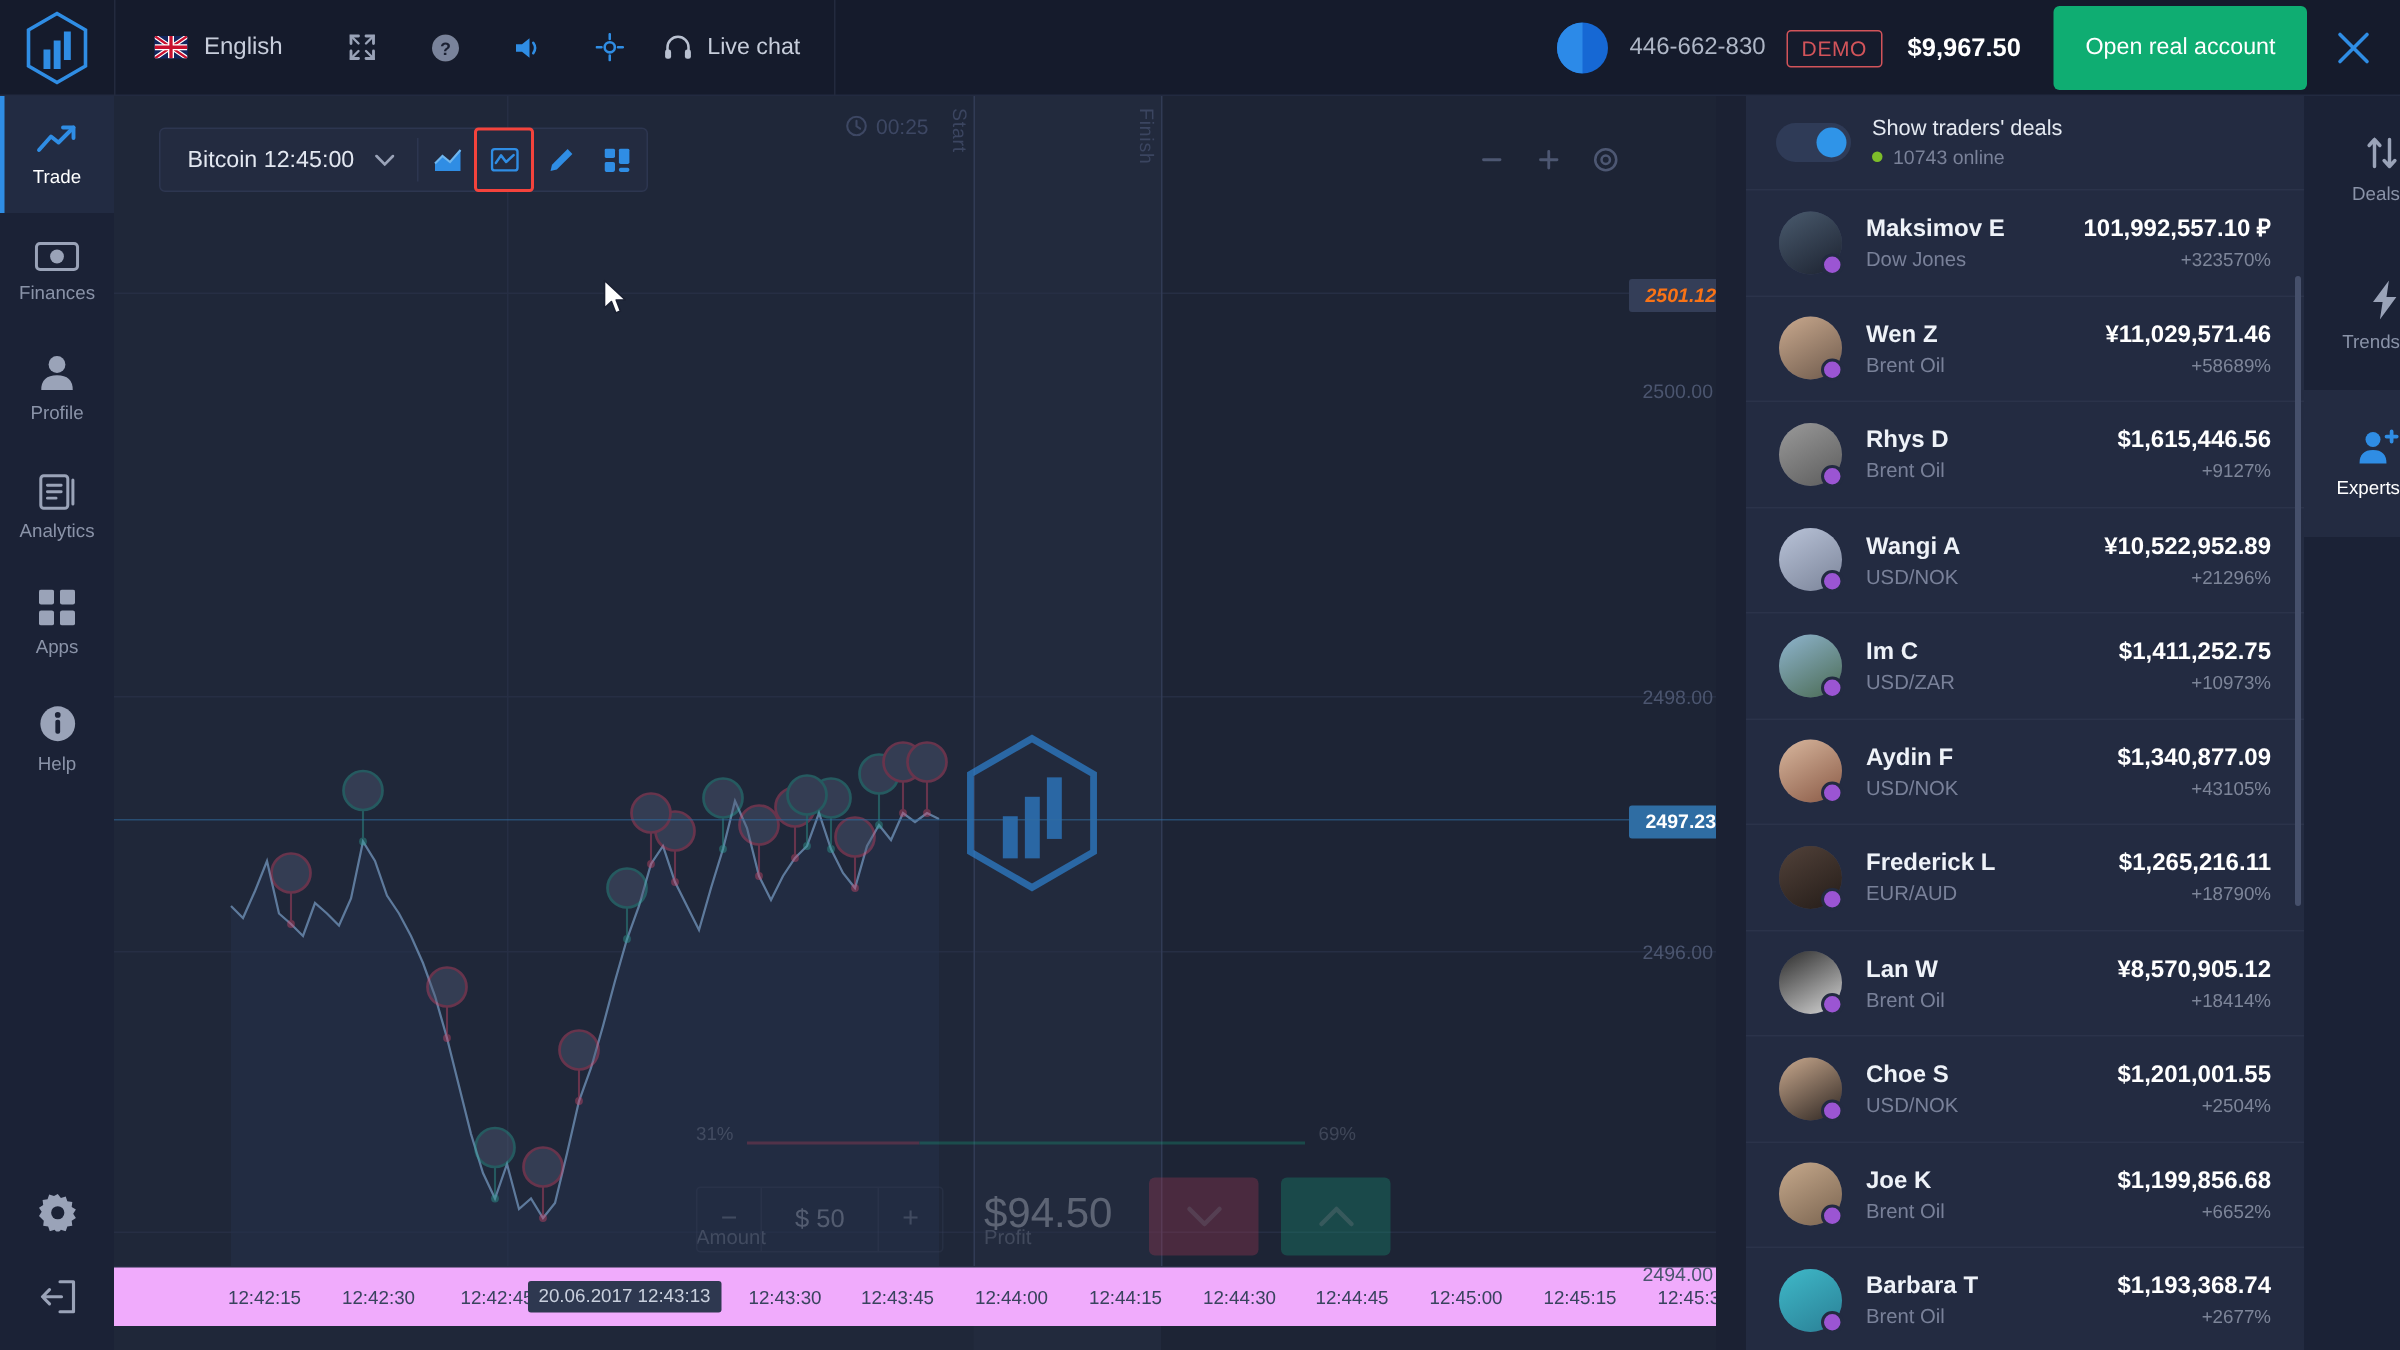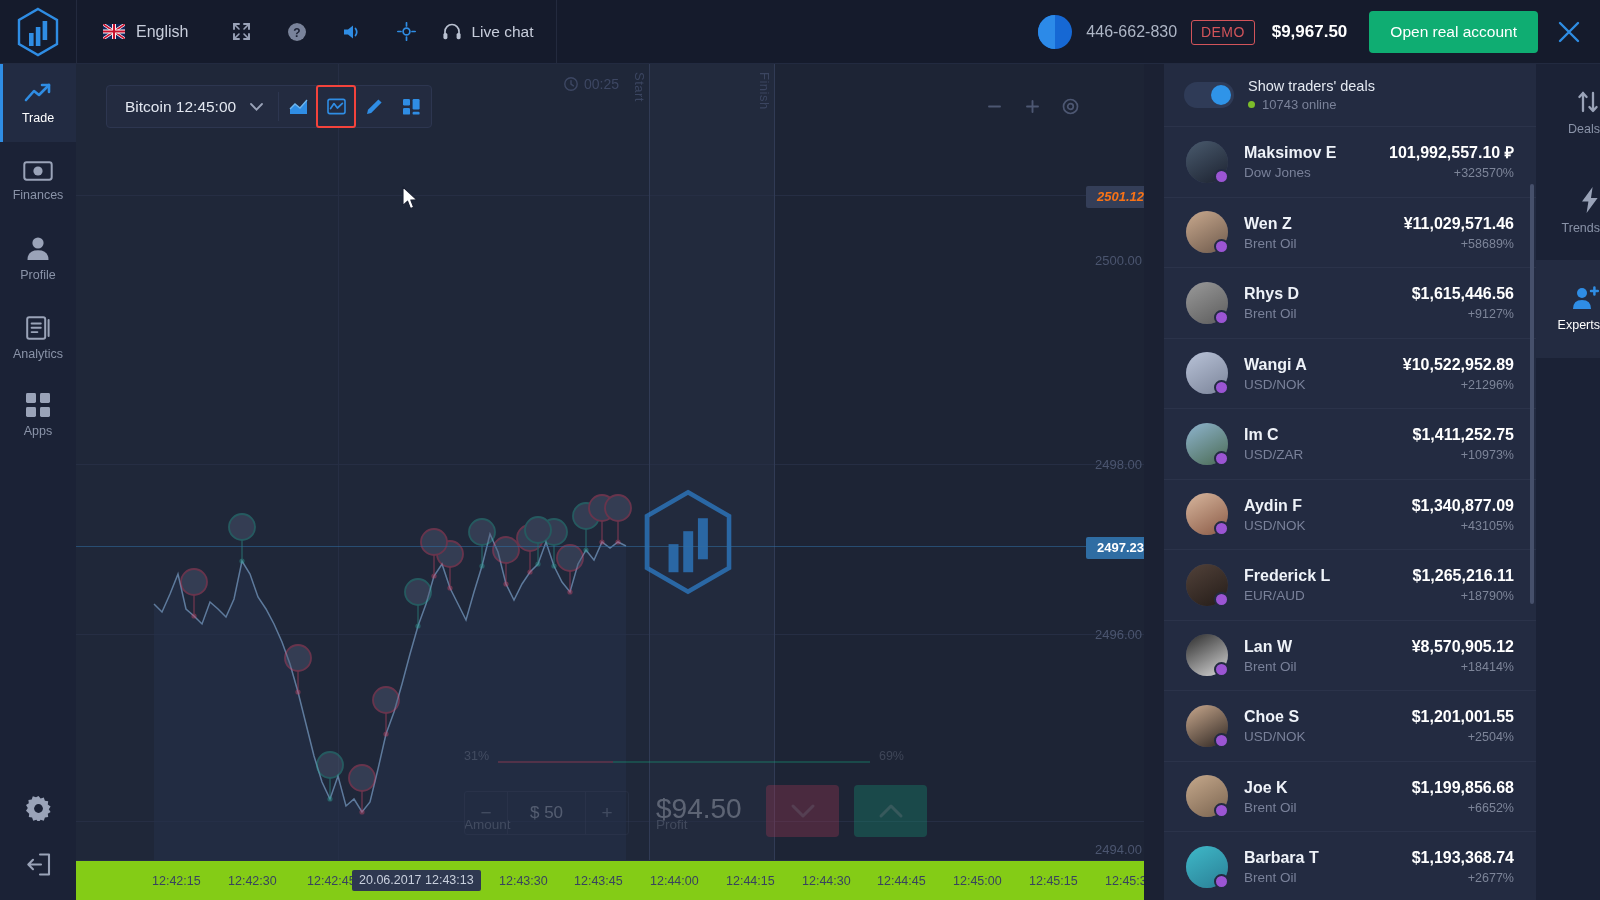--- a/index.html
+++ b/index.html
@@ -62,21 +62,21 @@
   }
   .acct-id { color: #aeb6c6; font-size: 16px; margin-right: 14px; }
   .demo-badge {
     border: 1px solid #d2545a; color: #d2545a; font-size: 14px;
     padding: 3px 9px 4px; border-radius: 3px; margin-right: 17px;
     letter-spacing: .4px;
   }
   .balance { color: #fff; font-size: 17px; font-weight: bold; margin-right: 22px; }
   .open-real {
     background: #0fad72; color: #fff; font-size: 15.5px;
-    padding: 0 21px; height: 42px; line-height: 42px;
+    padding: 0 21px; height: 56px; line-height: 42px;
     border-radius: 4px; border: none; cursor: pointer;
     font-family: "Liberation Sans", sans-serif;
   }
   .close-x {
     width: 62px; height: 64px; display: flex;
     align-items: center; justify-content: center; cursor: pointer;
   }
 
   
   .lsidebar {
@@ -173,22 +173,22 @@
     background: #343e58; color: #f97316; font-weight: bold;
     padding: 3px 8px 4px 11px; border-radius: 2px; right: -8px; font-style: italic;
   }
   .curline {
     position: absolute; left: 0; width: 1068px; height: 1px;
     background: #2f6da3; opacity: .55;
   }
 
   
   .time-axis {
-    position: absolute; left: 0; bottom: 0; width: 1068px; height: 40px;
-    background: #84cc16; border-top: 1px solid #262e44;
+    position: absolute; left: 0; bottom: 16px; width: 1068px; height: 40px;
+    background: #f0abfc; border-top: 1px solid #262e44;
   }
   .tlabel {
     position: absolute; top: 13px; color: #39435e; font-size: 12.5px;
     white-space: nowrap;
   }
   .tlabel.cur {
     background: #2e3850; color: #c8cfdd; padding: 3px 7px 4px;
     border-radius: 2px; top: 9px; font-size: 12.5px;
   }
 
@@ -396,20 +396,28 @@
       <span class="lnav-label">Analytics</span>
     </div>
     <div class="lnav-item">
       <svg width="24" height="24" viewBox="0 0 24 24" fill="#9aa3b8">
         <rect x="0" y="0" width="10" height="10" rx="1.4"></rect>
         <rect x="14" y="0" width="10" height="10" rx="1.4"></rect>
         <rect x="0" y="14" width="10" height="10" rx="1.4"></rect>
         <rect x="14" y="14" width="10" height="10" rx="1.4"></rect>
       </svg>
       <span class="lnav-label">Apps</span>
+    </div>
+    <div class="lnav-item">
+      <svg width="25" height="25" viewBox="0 0 25 25">
+        <circle cx="12.5" cy="12.5" r="11.6" fill="#9aa3b8"></circle>
+        <circle cx="12.5" cy="6.6" r="1.9" fill="#1b2236"></circle>
+        <rect x="10.9" y="9.8" width="3.2" height="9.4" rx="1.3" fill="#1b2236"></rect>
+      </svg>
+      <span class="lnav-label">Help</span>
     </div>
 
     <div class="lbottom">
       <div class="lbot-item">
         <svg width="25" height="25" viewBox="0 0 25 25" fill="#9aa3b8">
           <path d="M12.5 0 l2.1 2.6 3.2-1 1.1 3.2 3.3.5-.4 3.3 2.8 1.8-1.8 2.8 1.8 2.8-2.8 1.8.4 3.3-3.3.5-1.1 3.2-3.2-1-2.1 2.6-2.1-2.6-3.2 1-1.1-3.2-3.3-.5.4-3.3L0 14.7l1.8-2.8L0 9.1l2.8-1.8-.4-3.3 3.3-.5 1.1-3.2 3.2 1z"></path>
           <circle cx="12.5" cy="12.5" r="4.4" fill="#1b2236"></circle>
         </svg>
       </div>
       <div class="lbot-item">

